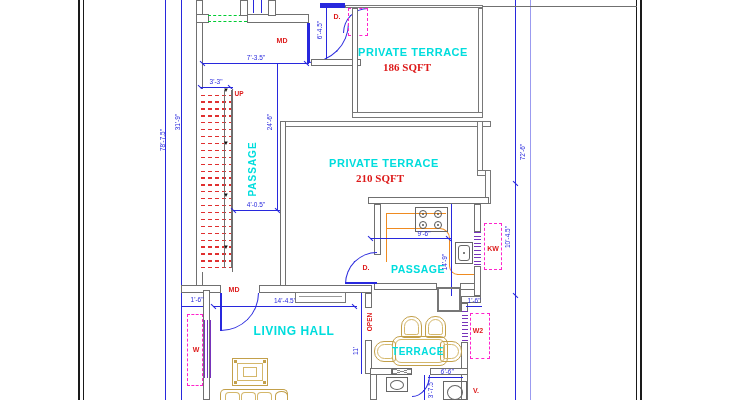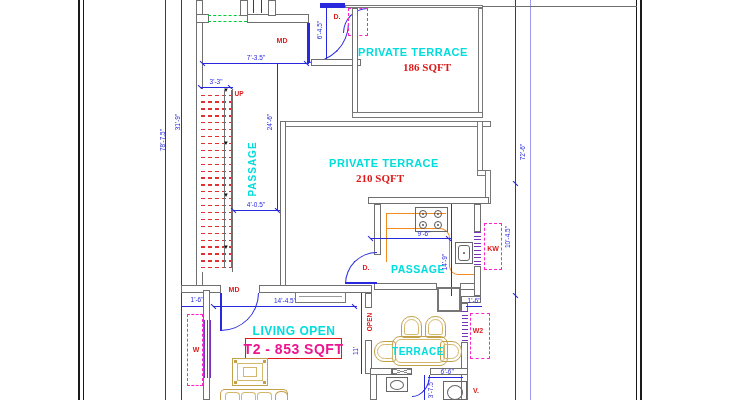--- a/index.html
+++ b/index.html
@@ -127,21 +127,21 @@
   <div class="dl" style="left:233px;top:210px;width:47px;height:1px;"></div>
   <div class="tk" style="left:230px;top:210px;"></div>
   <div class="tk" style="left:274px;top:210px;"></div>
   <div class="dt" style="left:256px;top:204px;">4'-0.5"</div>
 
   <div class="wt" style="left:345px;top:5px;width:138px;height:3px;"></div>
   <div class="w" style="left:352px;top:8px;width:6px;height:110px;"></div>
   <div class="wt" style="left:478px;top:8px;width:5px;height:110px;"></div>
   <div class="wt" style="left:352px;top:112px;width:131px;height:6px;"></div>
   <div class="rl" style="left:413px;top:52px;font-size:11px;">PRIVATE TERRACE</div>
-  <div class="al" style="left:407px;top:67px;margin-left:20px;">186 SQFT</div>
+  <div class="al" style="left:407px;top:67px;">186 SQFT</div>
 
   <div class="wt" style="left:283px;top:121px;width:208px;height:6px;"></div>
   <div class="w" style="left:280px;top:121px;width:6px;height:172px;"></div>
   <div class="wt" style="left:477px;top:121px;width:6px;height:55px;"></div>
   <div class="wt" style="left:477px;top:170px;width:14px;height:6px;"></div>
   <div class="wt" style="left:485px;top:170px;width:6px;height:34px;"></div>
   <div class="rl" style="left:384px;top:163px;font-size:11px;">PRIVATE TERRACE</div>
   <div class="al" style="left:380px;top:178px;">210 SQFT</div>
 
   <div class="w" style="left:368px;top:197px;width:121px;height:7px;"></div>
@@ -199,24 +199,21 @@
   <div class="dl" style="left:182px;top:306px;width:21px;height:1px;"></div>
   <div class="dt" style="left:197px;top:299px;">1'-6"</div>
   <div class="dl" style="left:213px;top:306px;width:144px;height:1px;"></div>
   <div class="tk" style="left:210px;top:306px;"></div>
   <div class="tk" style="left:351px;top:306px;"></div>
   <div class="dt" style="left:285px;top:300px;">14'-4.5"</div>
 
   <div class="fx" style="left:295px;top:292px;width:51px;height:11px;border-width:1.2px;border-color:#777;"></div>
   <div class="abs" style="left:299px;top:296px;width:43px;height:1px;background:#999;"></div>
 
-  <div class="rl" style="left:294px;top:331px;font-size:12px;">LIVING OPEN</div>
-  <div class="unitbox" style="left:245px;top:338px;width:97px;height:21px;">
-    <span>T2 - 853 SQFT</span>
-  </div>
+  <div class="rl" style="left:294px;top:331px;font-size:12px;">LIVING HALL</div>
 
   <div class="fur" style="left:232px;top:358px;width:36px;height:28px;"></div>
   <div class="fur2" style="left:237px;top:363px;width:26px;height:18px;"></div>
   <div class="fur2" style="left:243px;top:367px;width:14px;height:10px;"></div>
   <div class="abs" style="left:234px;top:360px;width:2.5px;height:2.5px;background:#c3a04a;"></div>
   <div class="abs" style="left:263px;top:360px;width:2.5px;height:2.5px;background:#c3a04a;"></div>
   <div class="abs" style="left:234px;top:381px;width:2.5px;height:2.5px;background:#c3a04a;"></div>
   <div class="abs" style="left:263px;top:381px;width:2.5px;height:2.5px;background:#c3a04a;"></div>
 
   <div class="fur" style="left:220px;top:389px;width:68px;height:11px;border-bottom:none;border-radius:5px 5px 0 0;"></div>

